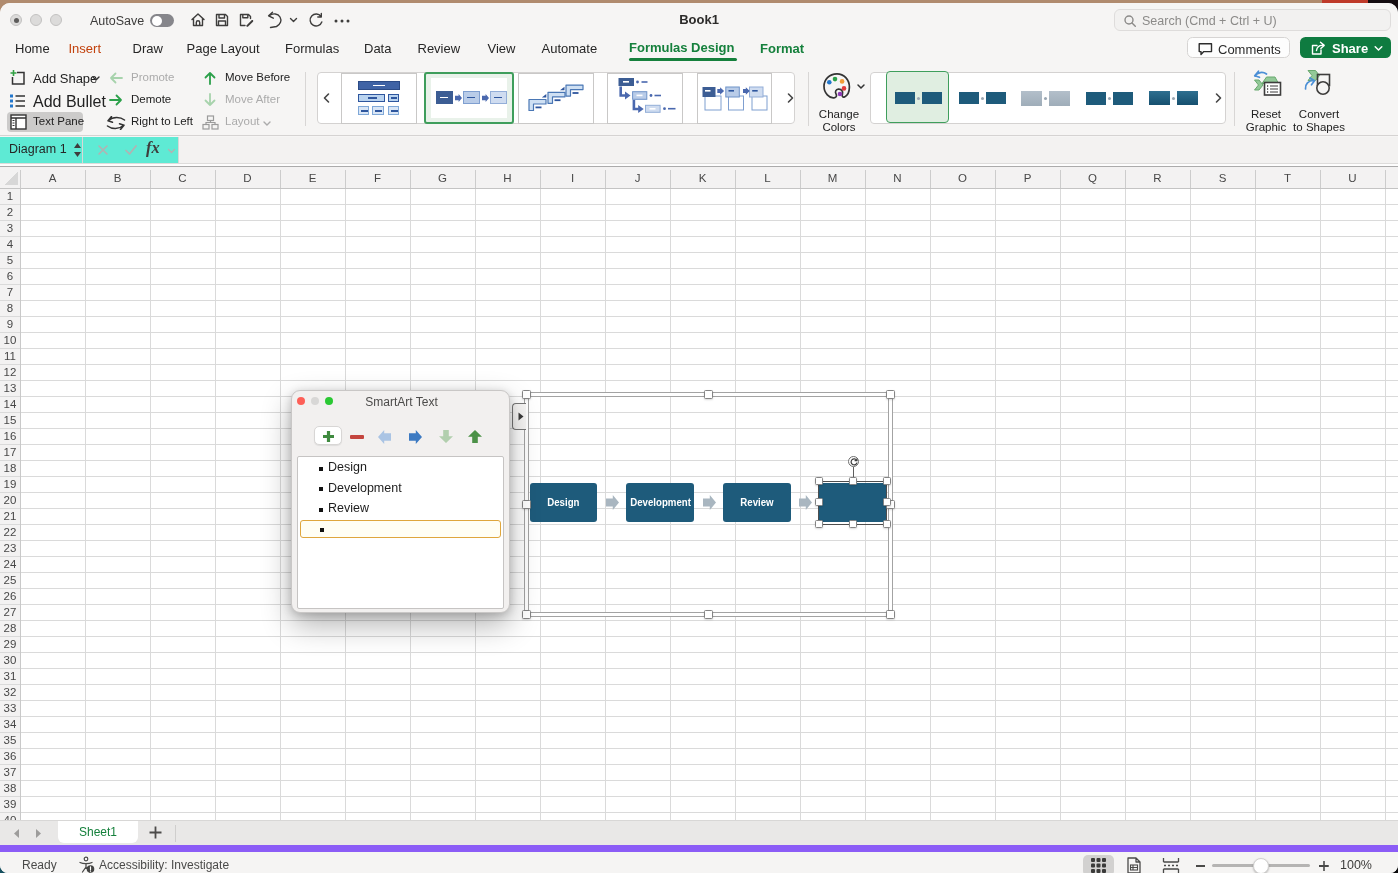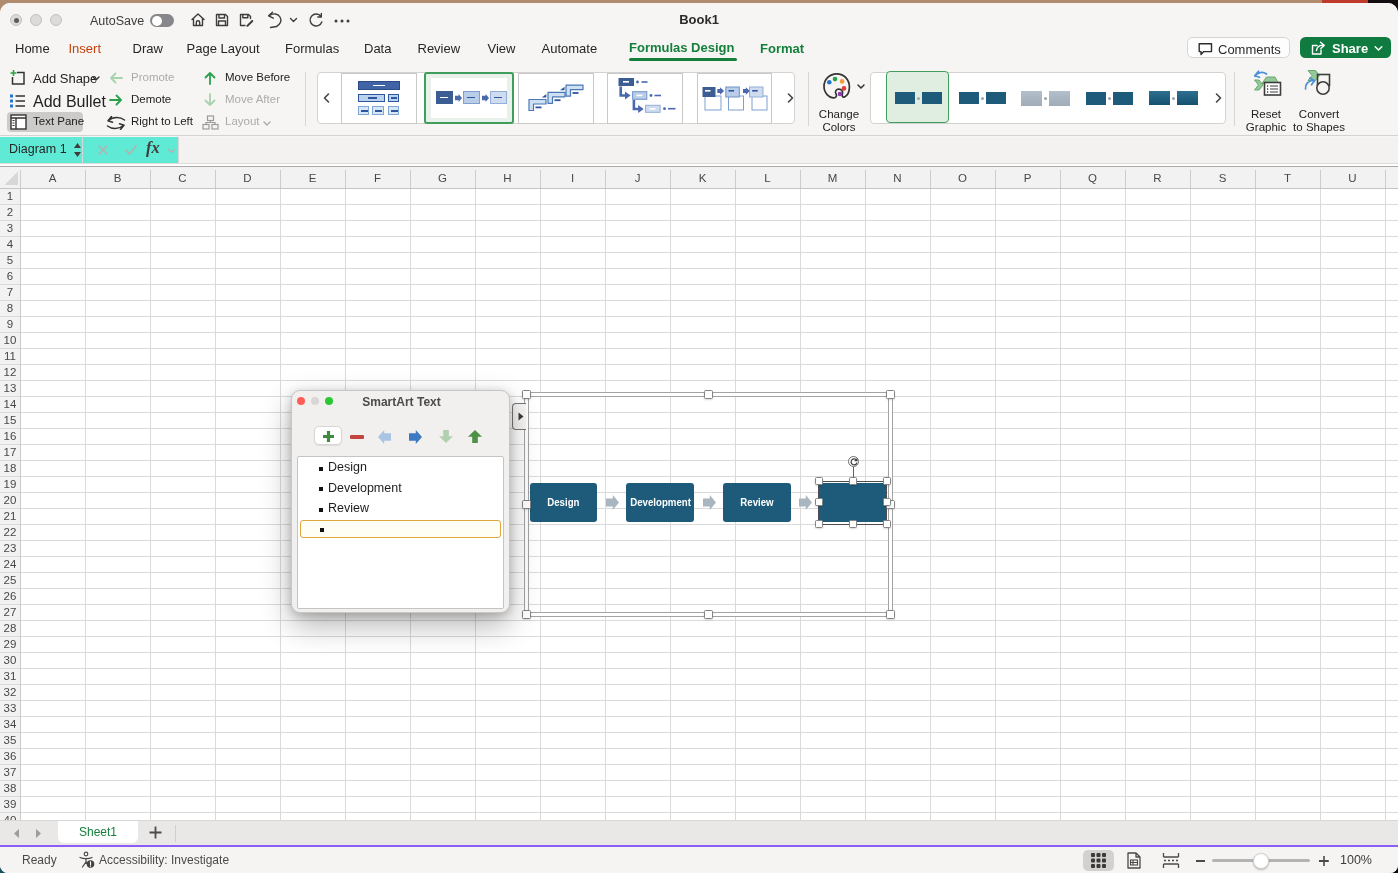--- a/index.html
+++ b/index.html
@@ -43,20 +43,27 @@
         </svg>
         <svg class="abs" style="left:307px;top:8px" width="18" height="18" viewBox="0 0 18 18">
           <path d="M14 5.5 A6 6 0 1 0 14.8 11 M14.3 2.5 L14.3 6 L10.8 6" style="fill:none;stroke:#3e3d3c;stroke-width:1.4;stroke-linecap:round;stroke-linejoin:round"></path>
         </svg>
         <svg class="abs" style="left:334px;top:16px" width="16" height="4" viewBox="0 0 16 4">
           <circle cx="2" cy="2" r="1.5" fill="#3e3d3c"></circle>
           <circle cx="8" cy="2" r="1.5" fill="#3e3d3c"></circle>
           <circle cx="14" cy="2" r="1.5" fill="#3e3d3c"></circle>
         </svg>
         <div class="abs" style="left:599px;top:9px;width:200px;text-align:center;font-size:13px;font-weight:600;color:#2c2b2a">Book1</div>
+        <div class="abs" style="left:1114px;top:6px;width:277px;height:22px;border-radius:6px;background:#f2f1f0;border:1px solid #dedcdb">
+          <svg class="abs" style="left:8px;top:4px" width="14" height="14" viewBox="0 0 14 14">
+            <circle cx="6" cy="6" r="4" fill="none" stroke="#8b8a88" stroke-width="1.4"></circle>
+            <line x1="9" y1="9" x2="12.3" y2="12.3" stroke="#8b8a88" stroke-width="1.4" stroke-linecap="round"></line>
+          </svg>
+          <div class="abs" style="left:27px;top:3.5px;font-size:12.5px;color:#8b8a88">Search (Cmd + Ctrl + U)</div>
+        </div>
       </div>
       <div class="abs" style="left:0;top:36px;width:1398px;height:25px;background:#f6f5f4">
         <div class="abs" style="left:15px;top:5px;font-size:13px;color:#262626">Home</div>
         <div class="abs" style="left:68.5px;top:5px;font-size:13px;color:#c2410c">Insert</div>
         <div class="abs" style="left:132.5px;top:5px;font-size:13px;color:#262626">Draw</div>
         <div class="abs" style="left:186.5px;top:5px;font-size:13px;color:#262626">Page Layout</div>
         <div class="abs" style="left:285px;top:5px;font-size:13px;color:#262626">Formulas</div>
         <div class="abs" style="left:364px;top:5px;font-size:13px;color:#262626">Data</div>
         <div class="abs" style="left:417.5px;top:5px;font-size:13px;color:#262626">Review</div>
         <div class="abs" style="left:487.5px;top:5px;font-size:13px;color:#262626">View</div>
@@ -504,21 +511,21 @@
       <div class="abs" style="left:883.0px;top:477.3px;width:8px;height:8px;background:#fff;border:1px solid #848484;border-radius:1.5px;box-shadow:0 1px 2px rgba(0,0,0,.15)"></div>
       <div class="abs" style="left:814.5px;top:498.3px;width:8px;height:8px;background:#fff;border:1px solid #848484;border-radius:1.5px;box-shadow:0 1px 2px rgba(0,0,0,.15)"></div>
       <div class="abs" style="left:883.0px;top:498.3px;width:8px;height:8px;background:#fff;border:1px solid #848484;border-radius:1.5px;box-shadow:0 1px 2px rgba(0,0,0,.15)"></div>
       <div class="abs" style="left:814.5px;top:520.3px;width:8px;height:8px;background:#fff;border:1px solid #848484;border-radius:1.5px;box-shadow:0 1px 2px rgba(0,0,0,.15)"></div>
       <div class="abs" style="left:849.0px;top:520.3px;width:8px;height:8px;background:#fff;border:1px solid #848484;border-radius:1.5px;box-shadow:0 1px 2px rgba(0,0,0,.15)"></div>
       <div class="abs" style="left:883.0px;top:520.3px;width:8px;height:8px;background:#fff;border:1px solid #848484;border-radius:1.5px;box-shadow:0 1px 2px rgba(0,0,0,.15)"></div>
       <div class="abs" style="left:291px;top:390px;width:219px;height:223px;background:#f2f0ef;border-radius:9px;border:1px solid #c9c7c6;box-shadow:0 12px 30px rgba(0,0,0,.3),0 2px 8px rgba(0,0,0,.18)">
         <div class="abs" style="left:5px;top:6px;width:8px;height:8px;border-radius:50%;background:#fd5f57"></div>
         <div class="abs" style="left:19px;top:6px;width:8px;height:8px;border-radius:50%;background:#d8d7d6"></div>
         <div class="abs" style="left:33px;top:6px;width:8px;height:8px;border-radius:50%;background:#2ac833"></div>
-        <div class="abs" style="left:0;top:4px;width:219px;text-align:center;font-size:12px;font-weight:700;color:#4c4b4a">SmartArt Text</div>
+        <div class="abs" style="left:0;top:4px;width:219px;text-align:center;font-size:12px;font-weight:400;color:#4c4b4a">SmartArt Text</div>
         <div class="abs" style="left:22px;top:35px;width:28px;height:19px;background:#fff;border:1px solid #d8d6d5;border-radius:5px;box-shadow:0 1px 1px rgba(0,0,0,.08)">
           <svg class="abs" style="left:6.5px;top:2.5px" width="13" height="13" viewBox="0 0 13 13">
             <path d="M6.5 1 V12 M1 6.5 H12" stroke="#3f8a3f" stroke-width="3.2"></path>
           </svg>
         </div>
         <div class="abs" style="left:58px;top:43.5px;width:14px;height:4px;background:#c4453e;border-radius:1px"></div>
         <div class="abs" style="left:86px;top:39px">
           <svg width="13" height="14" viewBox="0 0 13 14" style="transform:rotate(180deg)">
             <polygon points="0,3.2 6.8,3.2 6.8,0 13,7.0 6.8,14 6.8,10.8 0,10.8" fill="#aac4e4"></polygon>
           </svg>
@@ -552,21 +559,21 @@
         </svg>
         <svg class="abs" style="left:34px;top:7px" width="9" height="11" viewBox="0 0 9 11">
           <path d="M2 1 L7 5.5 L2 10 Z" fill="#9d9c9b"></path>
         </svg>
         <div class="abs" style="left:58px;top:0;width:80px;height:22px;background:#fff;border-radius:0 0 6px 6px;text-align:center;font-size:12px;font-weight:400;color:#15803c;line-height:22px">Sheet1</div>
         <svg class="abs" style="left:149px;top:5px" width="13" height="13" viewBox="0 0 13 13">
           <path d="M6.5 0.5 V12.5 M0.5 6.5 H12.5" stroke="#4c4b4a" stroke-width="1.8"></path>
         </svg>
         <div class="abs" style="left:175px;top:4px;width:1px;height:17px;background:#cfcecd"></div>
       </div>
-      <div class="abs" style="left:0;top:845px;width:1398px;height:28px;background:#f5f4f3;border-top:2px solid #8b5cf6">
+      <div class="abs" style="left:0;top:845px;width:1398px;height:28px;background:#f5f4f3;border-top:7px solid #8b5cf6">
         <div class="abs" style="left:22px;top:6px;font-size:12px;color:#4a4a49">Ready</div>
         <svg class="abs" style="left:78px;top:4px" width="17" height="18" viewBox="0 0 17 18">
           <circle cx="8" cy="3" r="1.8" fill="none" stroke="#4a4a49" stroke-width="1.2"></circle>
           <path d="M2 6.5 C5 8 11 8 14 6.5 M8 8 V11 M8 11 L4.5 16 M8 11 L11.5 16" fill="none" stroke="#4a4a49" stroke-width="1.3" stroke-linecap="round"></path>
           <circle cx="12.5" cy="13" r="3.8" fill="#434342"></circle>
           <path d="M12.5 10.8 V13.4 M12.5 14.8 V15.2" stroke="#ffffff" stroke-width="1.2" stroke-linecap="round"></path>
         </svg>
         <div class="abs" style="left:99px;top:6px;font-size:12px;color:#4a4a49">Accessibility: Investigate</div>
         <div class="abs" style="left:1083px;top:3px;width:31px;height:21px;background:#d2d1d0;border-radius:5px"></div>
         <svg class="abs" style="left:1091px;top:6px" width="15" height="15" viewBox="0 0 15 15">

